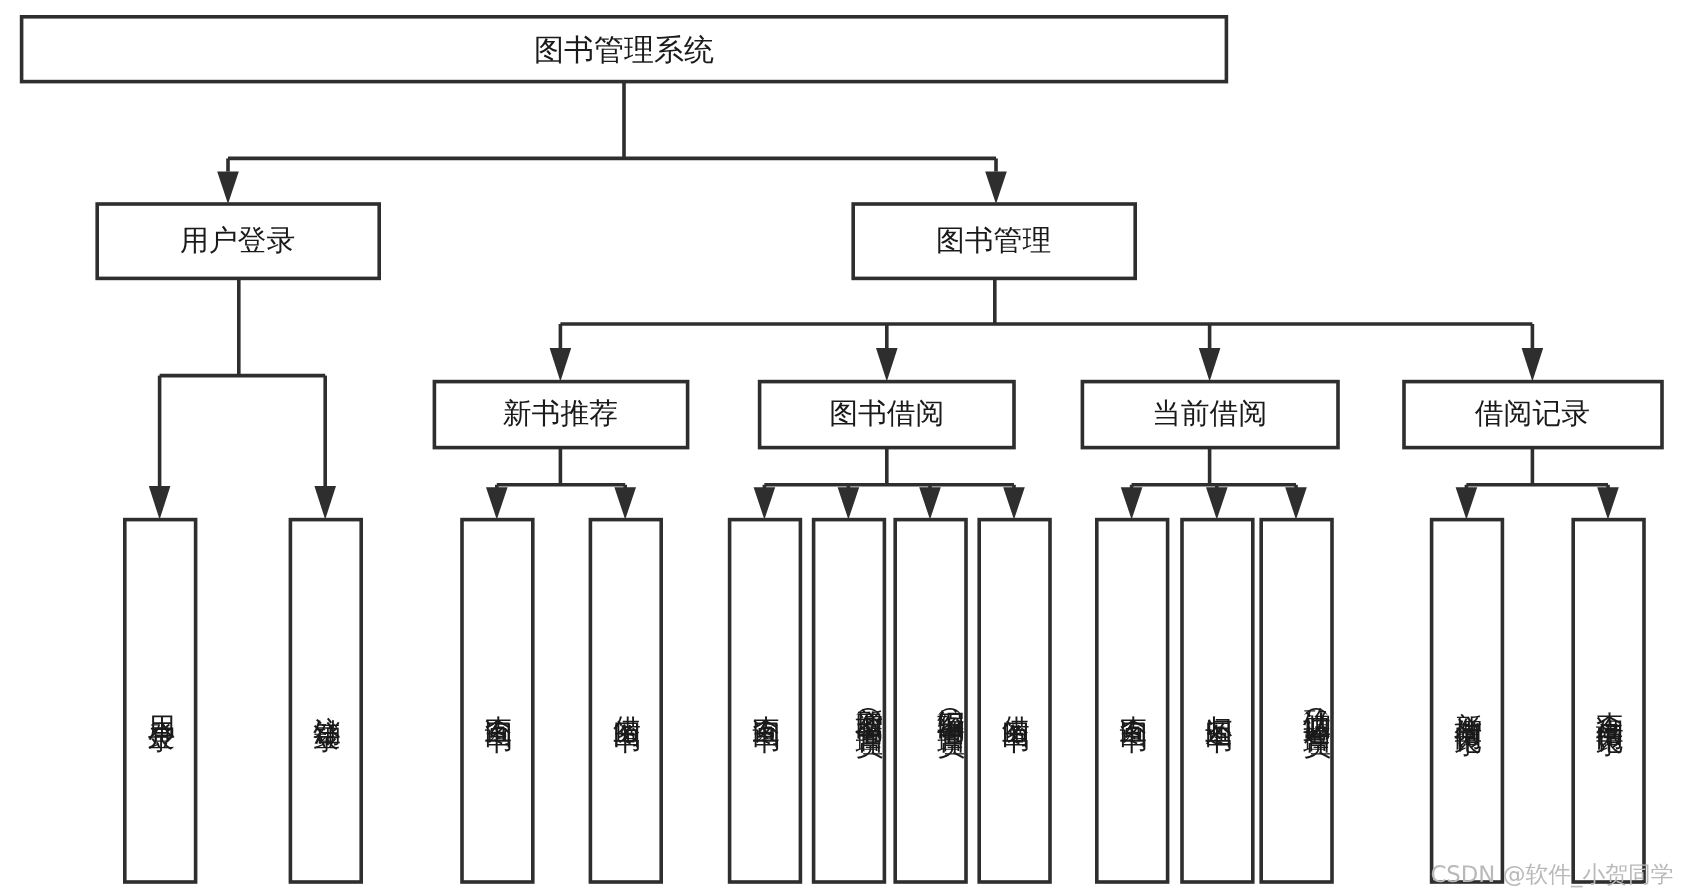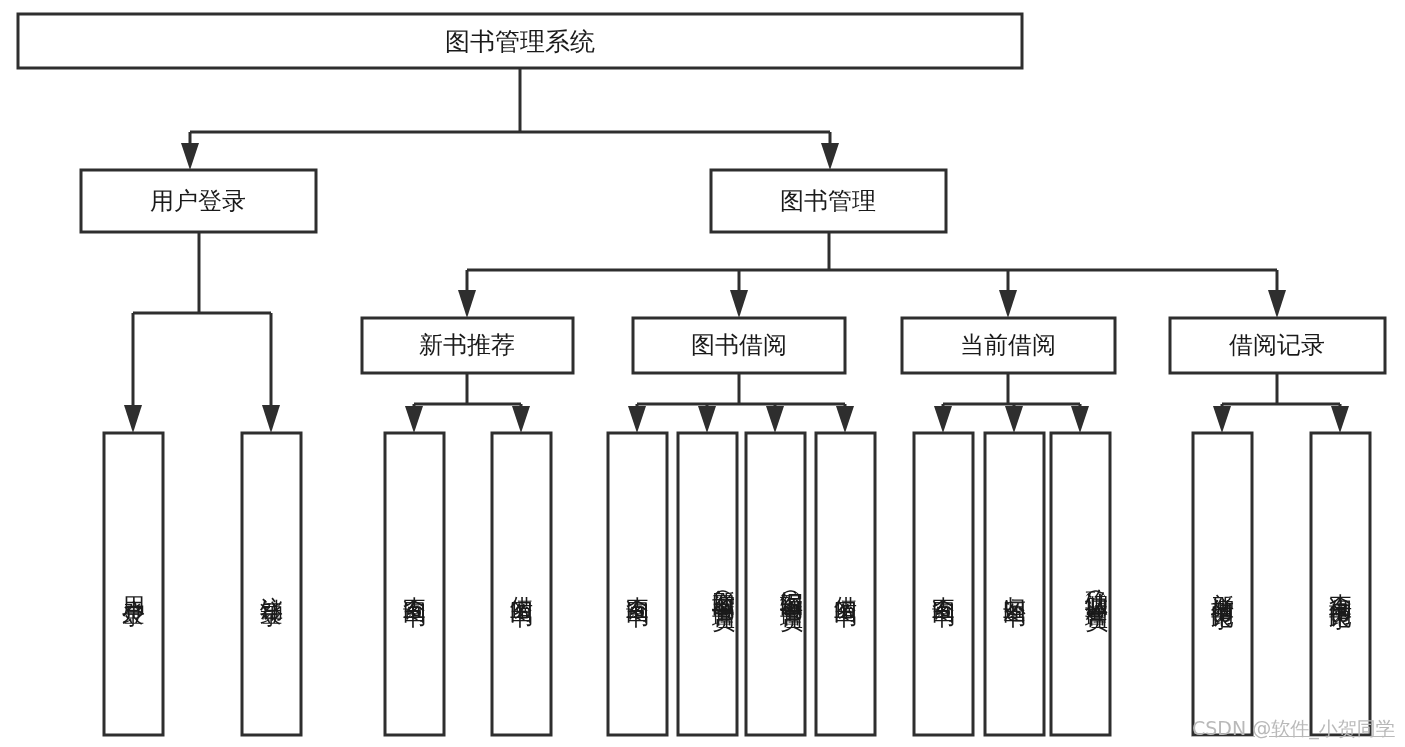--- a/index.html
+++ b/index.html
@@ -60,21 +60,20 @@
   }
   .watermark {
     position: absolute;
     left: 1192px;
     top: 716px;
     font-family: "DejaVu Sans", "Liberation Sans", sans-serif;
     font-size: 19px;
     color: #b9b9b9;
     white-space: nowrap;
     pointer-events: none;
-    text-decoration: underline;
   }
 </style>
 </head>
 <body>
 
 <svg id="diagram" viewBox="0 0 1405 747" xmlns="http://www.w3.org/2000/svg">
 
   <g>
 
     <path class="edge" d="M 520 68 L 520 132"></path>

